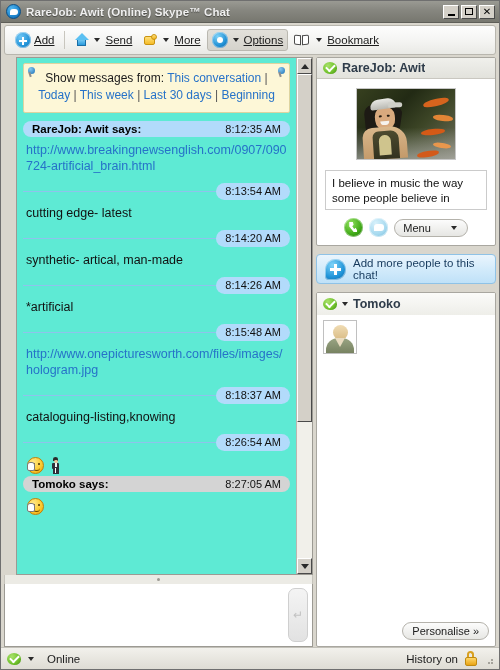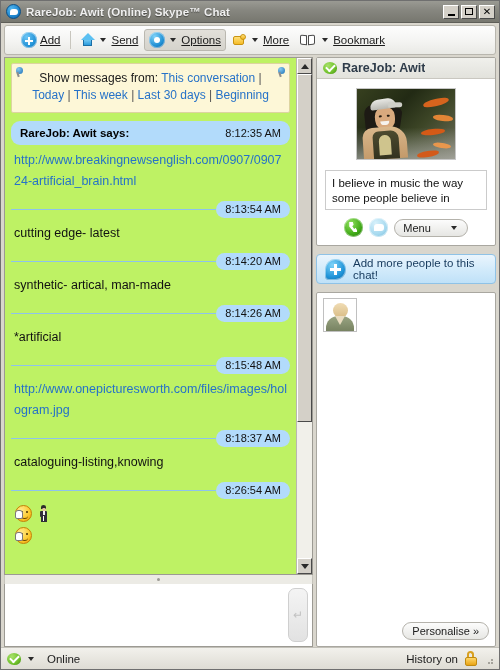--- a/index.html
+++ b/index.html
@@ -90,21 +90,21 @@
     padding: 2px 3px 0 3px;
     background: #d9d6cd;
   }
   .toolbar {
     height: 30px;
     background: linear-gradient(to bottom, #fdfdfd 0%, #f4f4f2 55%, #e9e9e5 100%);
     border: 1px solid #b8b6ae;
     border-radius: 3px;
     display: flex;
     align-items: center;
-    padding: 0 11px;
+    padding: 0 5px;
     box-sizing: border-box;
     gap: 1px;
   }
   .tb-item {
     display: flex;
     align-items: center;
     gap: 3px;
     padding: 3px 5px;
     border-radius: 3px;
     cursor: default;
@@ -201,25 +201,26 @@
   .right-col {
     flex: 0 0 180px;
     display: flex;
     flex-direction: column;
     min-width: 0;
   }
 
   
   .chat-outer {
     flex: 1 1 auto;
-    background: #bef264;
+    background: #5eead4;
     border: 1px solid #9c9a93;
     display: flex;
     min-height: 0;
     box-sizing: border-box;
+    margin-left: 12px;
   }
   .chat-scroll {
     flex: 1 1 auto;
     overflow: hidden;
     padding: 5px 6px 0 6px;
     min-width: 0;
     position: relative;
   }
   .banner {
     background: #fdf7d7;
@@ -245,21 +246,21 @@
   .pin::after {
     content: ""; position: absolute; left: 1px; top: 5px;
     width: 2px; height: 5px; background: #8d8d8d; transform: rotate(-18deg);
   }
   .blink { color: #2672c8; cursor: pointer; }
   .sep-bar { color: #555; }
 
   .msg-head {
     background: #b2dbfb;
     border-radius: 9px;
-    height: 24px;
+    height: 16px;
     display: flex;
     align-items: center;
     padding: 0 9px;
     font-size: 11.5px;
     font-weight: bold;
     color: #000;
     margin-bottom: 3px;
     box-sizing: border-box;
   }
   .msg-head.grey { background: #d4d4d4; }
@@ -289,21 +290,21 @@
     line-height: 17px;
     padding: 0 9px;
     font-size: 11px;
     color: #111;
     box-sizing: border-box;
     text-align: center;
   }
   .msg-body {
     font-size: 12.5px;
     color: #111;
-    line-height: 21px;
+    line-height: 16px;
     padding: 2px 2px 2px 3px;
     word-wrap: break-word;
   }
   .msg-body.link { color: #2672c8; cursor: pointer; }
   .emo-row { padding: 3px 2px 2px 4px; display: flex; align-items: center; gap: 7px; }
   .emo-wave {
     width: 17px; height: 17px; border-radius: 50%;
     background: radial-gradient(circle at 35% 28%, #ffe98a 0%, #fcc92c 60%, #e79a0c 100%);
     border: 1px solid #c47f07;
     position: relative; box-sizing: border-box;
@@ -740,29 +741,29 @@
       <div class="tb-item">
         <span class="ic-add"></span>
         <span class="tb-label">Add</span>
       </div>
       <span class="tb-sep"></span>
       <div class="tb-item">
         <span class="ic-arrow"></span>
         <span class="caret"></span>
         <span class="tb-label">Send</span>
       </div>
+      <div class="tb-item">
+        <span class="ic-puzzle"></span>
+        <span class="caret"></span>
+        <span class="tb-label">More</span>
+      </div>
       <div class="tb-item pressed">
         <span class="ic-options"></span>
         <span class="caret"></span>
         <span class="tb-label">Options</span>
-      </div>
-      <div class="tb-item">
-        <span class="ic-puzzle"></span>
-        <span class="caret"></span>
-        <span class="tb-label">More</span>
       </div>
       <div class="tb-item">
         <span class="ic-book"></span>
         <span class="caret"></span>
         <span class="tb-label">Bookmark</span>
       </div>
     </div>
   </div>
 
   <div class="body-split">
@@ -834,20 +835,24 @@
                 <i class="hand"></i>
             </span>
             <span class="emo-man">
               <i class="head"></i>
                 <i class="face"></i>
                 <i class="torso"></i>
                 <i class="legs"></i>
             </span>
           </div>
 
+          <div class="msg-head grey">
+            <span class="who">Tomoko says:</span>
+            <span class="tm">8:27:05 AM</span>
+          </div>
           <div class="emo-row">
             <span class="emo-wave">
               <i class="eye a"></i>
                 <i class="eye b"></i>
                 <i class="mouth"></i>
                 <i class="hand"></i>
             </span>
           </div>
 
         </div>
@@ -922,20 +927,28 @@
           </div>
         </div>
       </div>
 
       <div class="add-people">
         <span class="ic-addpeople"></span>
         <span class="lbl">Add more people to this chat!</span>
       </div>
 
       <div class="member-card">
+        <div class="mc-head">
+          <span class="status-dot">
+            <i class="cloud"></i>
+              <i class="tick"></i>
+          </span>
+          <span class="caret"></span>
+          <span class="mc-name">Tomoko</span>
+        </div>
         <div class="mc-body">
           <div class="default-avatar">
             <i class="da-head"></i>
               <i class="da-body"></i>
           </div>
           <span class="personalise">Personalise »</span>
         </div>
       </div>
 
     </div>

